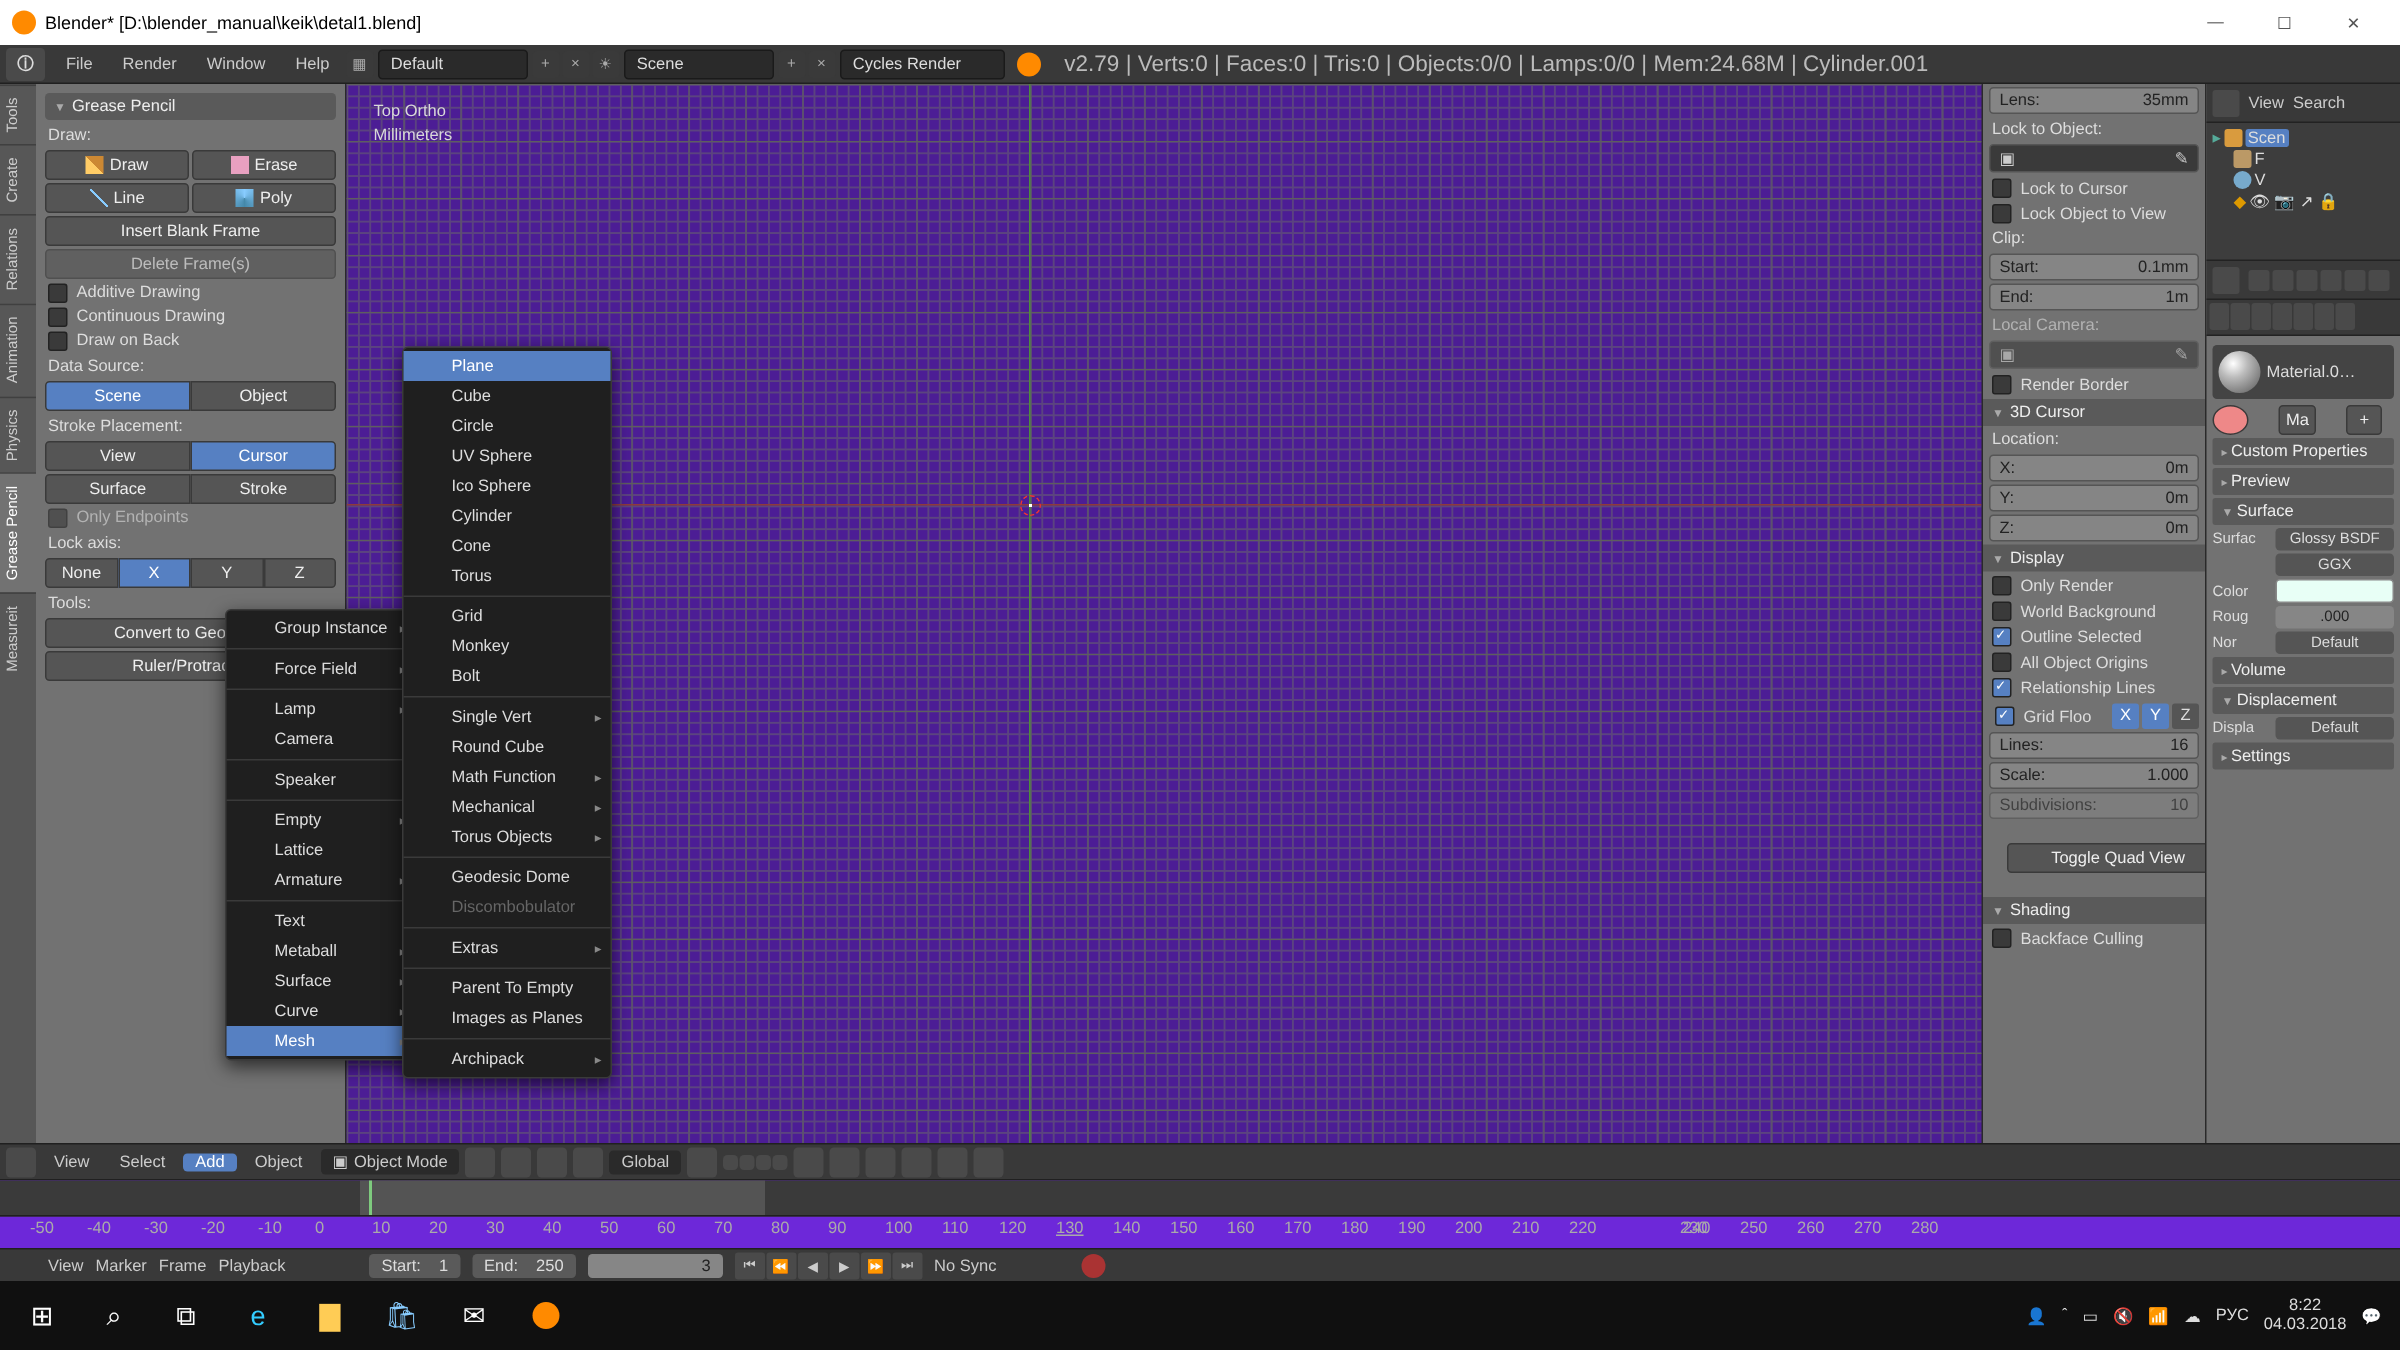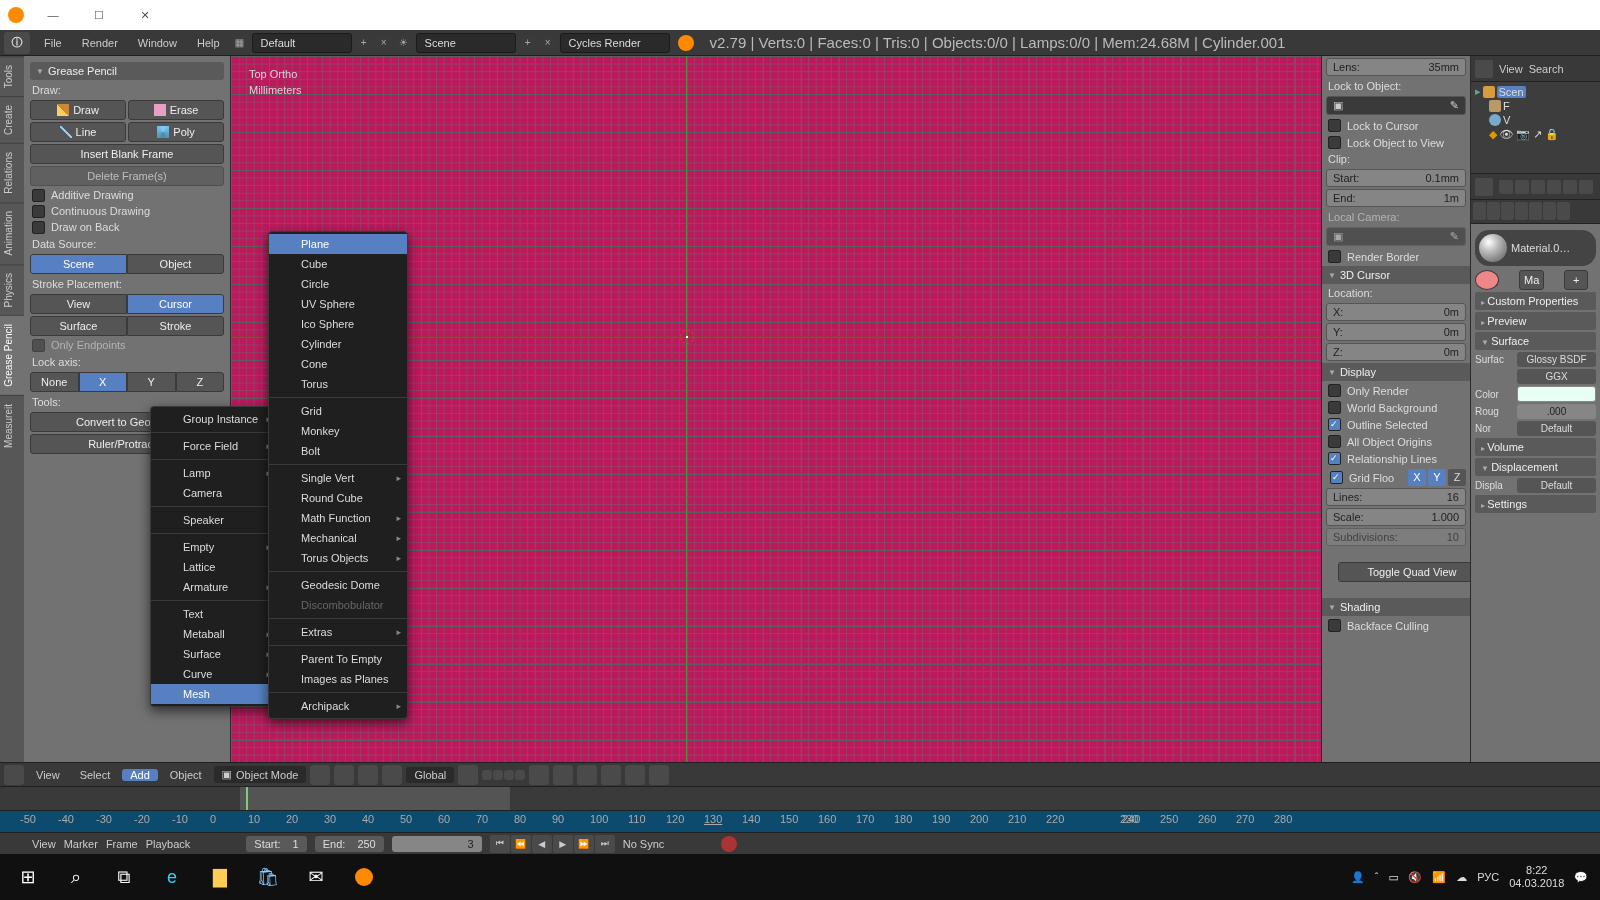--- a/index.html
+++ b/index.html
@@ -36,21 +36,21 @@
 .tbtn .ico{width:12px;height:12px;display:inline-block}
 .tbtn.wide{width:100%}
 .check-row{display:flex;align-items:flex-start;gap:6px;margin:3px 2px;color:#ddd}
 .chk{width:13px;height:13px;background:#3a3a3a;border:1px solid #222;border-radius:2px}
 .seg{display:flex;margin:2px 0}
 .seg .s{flex:1;background:#555;border:1px solid #3a3a3a;padding:3px;text-align:center;color:#eee}
 .seg .s.active{background:#5680C2;color:#fff}
 .seg .s:first-child{border-radius:3px 0 0 3px}
 .seg .s:last-child{border-radius:0 3px 3px 0}
 
-.viewport { flex:1; position:relative; background:#be185d; overflow:hidden; border-left:1px solid #2a2a2a; border-right:1px solid #2a2a2a; }
+.viewport { flex:1; position:relative; background:#4c1d95; overflow:hidden; border-left:1px solid #2a2a2a; border-right:1px solid #2a2a2a; }
 .grid-major{position:absolute;inset:0;background-image:linear-gradient(#5e5e5e 1px,transparent 1px),linear-gradient(90deg,#5e5e5e 1px,transparent 1px);background-size:38px 38px;}
 .grid-minor{position:absolute;inset:0;background-image:linear-gradient(#6b6b6b 1px,transparent 1px),linear-gradient(90deg,#6b6b6b 1px,transparent 1px);background-size:7.6px 7.6px;opacity:.5}
 .axis-x{position:absolute;left:0;right:0;top:280px;height:1px;background:#8d3b3b}
 .axis-y{position:absolute;top:0;bottom:0;left:455px;width:1px;background:#4e8d3b}
 .cursor3d{position:absolute;left:449px;top:274px;width:14px;height:14px;border:1px dashed #e33;border-radius:50%}
 .cursor3d::after{content:"";position:absolute;left:5px;top:5px;width:2px;height:2px;background:#fff}
 .vp-label{position:absolute;left:18px;top:10px;color:#d8d8d8;font-size:11px;line-height:16px}
 
 
 .npanel{width:148px;background:#727272;padding:0;overflow:hidden}
@@ -67,39 +67,39 @@
 
 .props{width:130px;background:#727272;border-left:1px solid #2a2a2a;display:flex;flex-direction:column}
 .props-hdr{height:26px;background:#393939;display:flex;align-items:center;padding:0 4px;gap:6px;color:#ccc;border-bottom:1px solid #222}
 .props-hdr .pi{width:18px;height:18px;background:#4a4a4a;border-radius:2px}
 .outliner{flex:0 0 92px;background:#3d3d3d;color:#ddd;padding:2px 4px;font-size:10px;overflow:hidden;border-bottom:1px solid #222}
 .outliner .row{display:flex;align-items:center;gap:2px;padding:1px 0}
 .outliner .ico{width:12px;height:12px;border-radius:2px}
 .props-body{flex:1;padding:2px 4px;overflow:hidden}
 .props-tabs{display:flex;gap:1px;background:#393939;padding:2px;border-bottom:1px solid #222;height:24px}
 .props-tabs .pt{width:13px;height:18px;background:#4a4a4a;border-radius:2px}
-.mat-chip{background:#444;border-radius:14px;padding:4px;margin:4px 0;color:#ddd;display:flex;align-items:center;gap:4px}
+.mat-chip{background:#444;border-radius:3px;padding:4px;margin:4px 0;color:#ddd;display:flex;align-items:center;gap:4px}
 .mat-ball{width:28px;height:28px;border-radius:50%;background:radial-gradient(circle at 35% 30%,#fff,#bbb 35%,#555)}
 .phdr{background:#5a5a5a;padding:3px 6px;margin:2px 0;color:#eee;border-radius:2px}
 .phdr::before{content:"▸ ";font-size:8px;color:#aaa}
 .phdr.open::before{content:"▼ "}
 .prow{display:flex;align-items:center;gap:4px;margin:2px 0}
 .prow .pl{width:38px;color:#ddd;font-size:10px}
 .prow .pv{flex:1;background:#868686;border-radius:3px;padding:2px 4px;color:#222;text-align:center;font-size:10px}
 .prow .pv.dd{background:#555;color:#ddd}
 .prow .sw{flex:1;height:16px;background:#e8fff6;border-radius:3px;border:1px solid #888}
 
 
 .hdr3d{position:absolute;left:0;right:0;bottom:92px;height:24px;background:#393939;display:flex;align-items:center;padding:0 4px;gap:4px;color:#ccc;border-top:1px solid #202020}
 .hdr3d .mi{padding:0 8px}
 .hdr3d .selbox2{background:#2a2a2a;border-radius:3px;padding:2px 8px;display:flex;align-items:center;gap:4px}
 .hdr3d .hico{width:20px;height:20px;background:#4a4a4a;border-radius:3px}
 
 
-.timeline{position:absolute;left:0;right:0;bottom:46px;height:46px;background:#0c4a6e;border-top:1px solid #202020}
+.timeline{position:absolute;left:0;right:0;bottom:46px;height:46px;background:#6d28d9;border-top:1px solid #202020}
 .tl-track{height:24px;position:relative;background:#3a3a3a;border-bottom:1px solid #202020}
 .tl-range{position:absolute;left:240px;right:1090px;top:0;bottom:0;background:#545454}
 .tl-cursor{position:absolute;left:246px;top:0;bottom:0;width:2px;background:#7eca7e}
 .tl-ruler{height:22px;display:flex;align-items:center;color:#aaa;font-size:10px;position:relative}
 .tl-tick{position:absolute;top:2px}
 .tlbot{position:absolute;left:0;right:0;bottom:46px;height:22px;background:#393939;display:flex;align-items:center;padding:0 6px;gap:8px;color:#ccc;border-top:1px solid #202020}
 .tlbot{bottom:46px}
 .tl-controls{display:flex;gap:1px}
 .tl-controls .c{width:20px;height:18px;background:#4a4a4a;border-radius:2px;display:flex;align-items:center;justify-content:center;font-size:9px}
 .numbox{background:#5a5a5a;border-radius:3px;padding:2px 8px;display:flex;gap:12px;color:#ddd}
@@ -128,20 +128,21 @@
 .ico-pencil{background:linear-gradient(45deg,#ffcc66 50%,#cc8833 50%)}
 .ico-erase{background:#e8a0c0}
 .ico-line{background:linear-gradient(45deg,transparent 45%,#8cf 45%,#8cf 55%,transparent 55%)}
 .ico-poly{background:conic-gradient(#8cf,#48a,#8cf)}
 </style>
 </head>
 <body>
 
 <div class="titlebar">
   <div class="logo"></div>
+  <div class="title">Blender* [D:\blender_manual\keik\detal1.blend]</div>
   <div class="winbtn">—</div>
   <div class="winbtn">☐</div>
   <div class="winbtn close">✕</div>
 </div>
 
 <div class="topbar">
   <div class="info-icon">ⓘ</div>
   <div class="menu">File</div>
   <div class="menu">Render</div>
   <div class="menu">Window</div>

